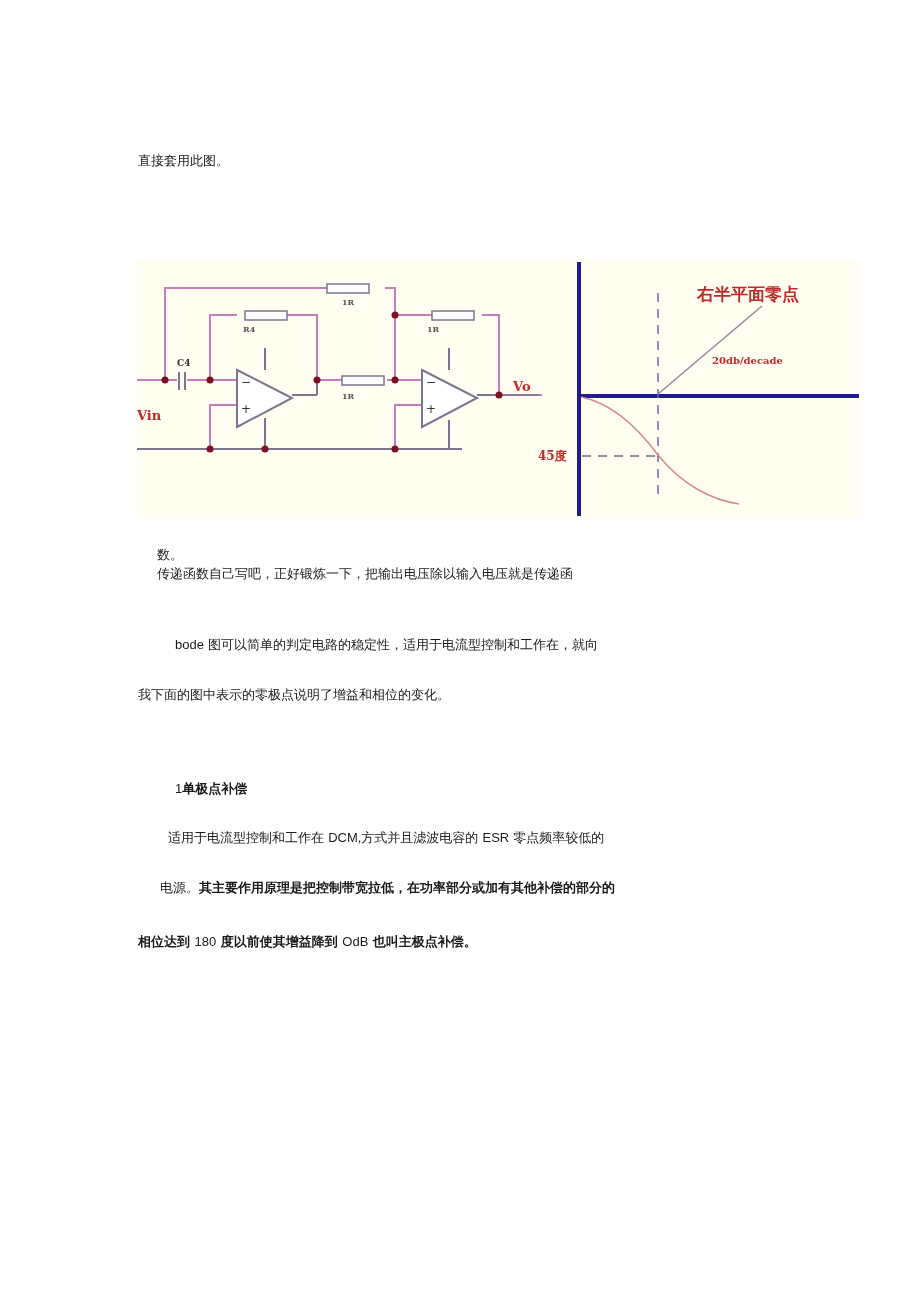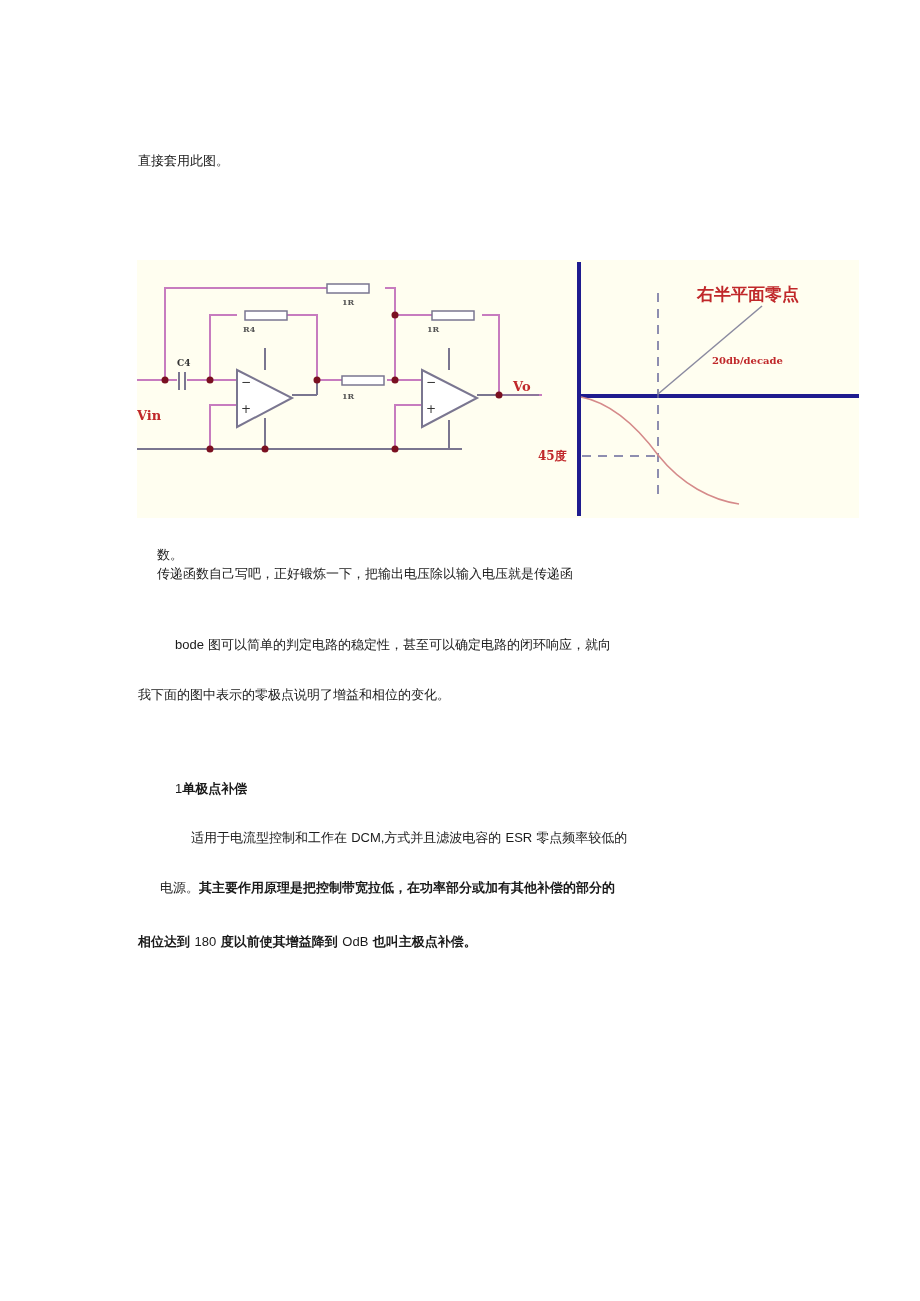--- a/index.html
+++ b/index.html
@@ -100,22 +100,22 @@
       <text x="560" y="40" font-size="17" font-weight="bold" fill="#c0282a" font-family="DejaVu Sans, sans-serif">右半平面零点</text>
       <text x="575" y="104" font-size="10" font-weight="bold" fill="#c0282a" font-family="DejaVu Serif, serif">20db/decade</text>
       <text x="401" y="200" font-size="12" font-weight="bold" fill="#c0282a" font-family="DejaVu Serif, serif">45度</text>
     </g>
   </svg>
 </div>
 
 <div class="p" style="left:157px; top:520px;margin-top:43px;">传递函数自己写吧，正好锻炼一下，把输出电压除以输入电压就是传递函</div>
 <div class="p" style="left:157px; top:544px;">数。</div>
 
-<div class="p" style="left:175px; top:634px;"><span class="sans">bode</span><span> 图可以简单的判定电路的稳定性，甚至可以确定电路的闭环响应，就向</span></div>
+<div class="p" style="left:175px; top:634px;"><span class="sans">bode</span><span> 图可以简单的判定电路的稳定性，适用于电流型控制和工作在，就向</span></div>
 <div class="p" style="left:138px; top:684px;">我下面的图中表示的零极点说明了增益和相位的变化。</div>
 
 <div class="p" style="left:175px; top:778px;"><span class="sans">1</span><span class="b">单极点补偿</span></div>
 
-<div class="p" style="left:191px; top:827px;"><span>适用于电流型控制和工作在 </span><span class="sans">DCM,</span><span>方式并且滤波电容的 </span><span class="sans">ESR</span><span> 零点频率较低的</span></div>
+<div class="p" style="left:168px; top:827px;"><span>适用于电流型控制和工作在 </span><span class="sans">DCM,</span><span>方式并且滤波电容的 </span><span class="sans">ESR</span><span> 零点频率较低的</span></div>
 
 <div class="p" style="left:138px; top:877px;margin-left:22px;"><span>电源。</span><span class="b">其主要作用原理是把控制带宽拉低，在功率部分或加有其他补偿的部分的</span></div>
 
 <div class="p b" style="left:138px; top:931px;"><span>相位达到 </span><span class="sans" style="font-weight:normal">180</span><span> 度以前使其增益降到 </span><span class="sans" style="font-weight:normal">OdB</span><span> 也叫主极点补偿。</span></div>
 
 </body></html>

